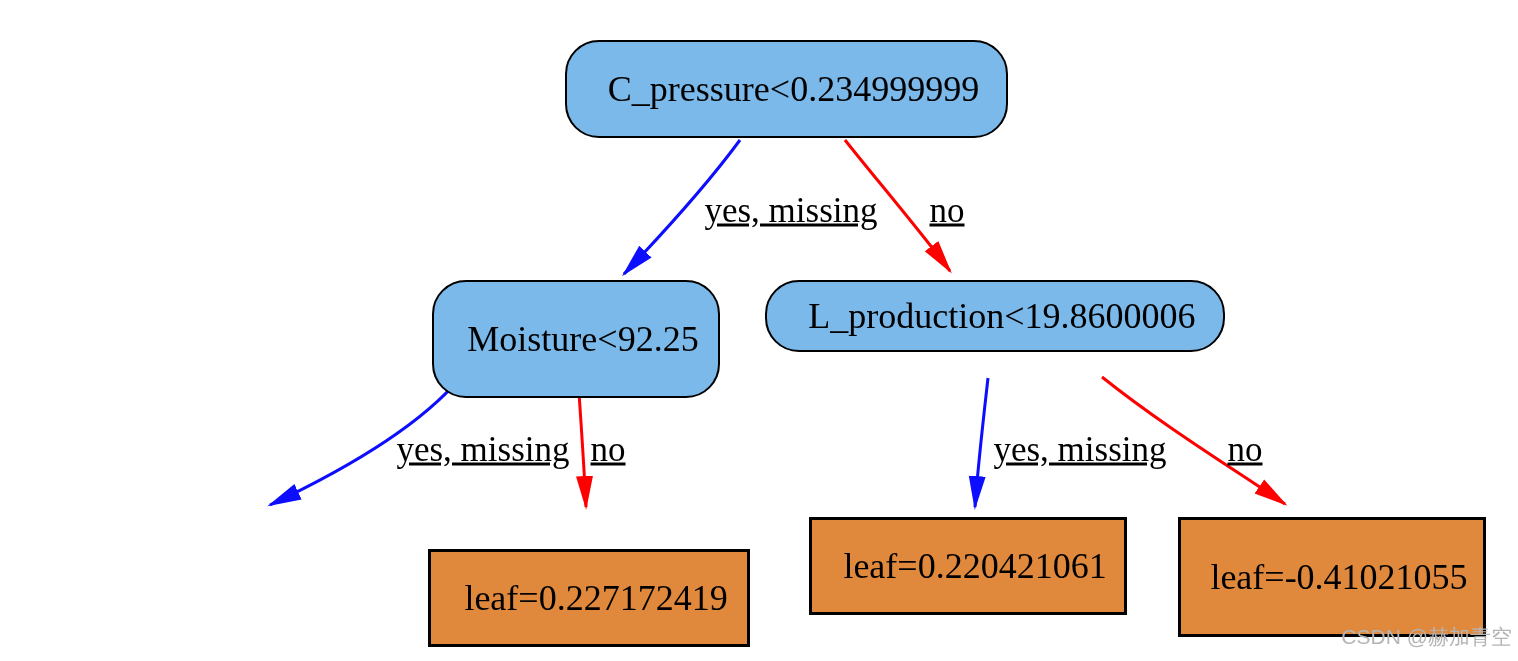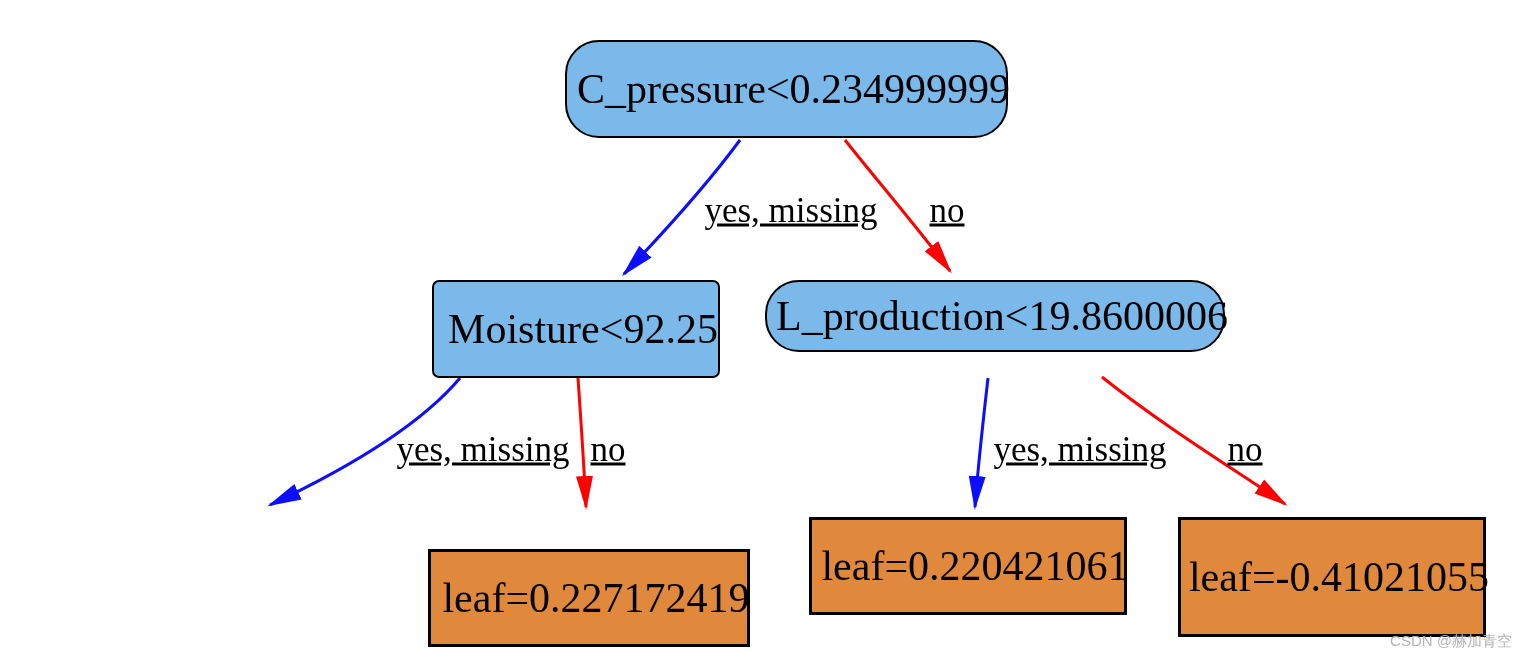--- a/index.html
+++ b/index.html
@@ -22,21 +22,21 @@
   }
   .edges{position:absolute;left:0;top:0;width:1518px;height:661px;}
   .edge{fill:none;stroke-width:3px;}
   .edge-yes{stroke:var(--yes-edge);}
   .edge-no{stroke:var(--no-edge);}
   .head-yes{fill:var(--yes-edge);}
   .head-no{fill:var(--no-edge);}
   .node{
     position:absolute;
     display:flex;align-items:center;justify-content:center;
-    font-size:42px;line-height:1;
+    font-size:36px;line-height:1;
     white-space:nowrap;
     box-sizing:border-box;
     padding-left:14px;
   }
   .split{
     background:var(--split-node-fill);
     border:2.5px solid var(--border);
     border-radius:34px;
   }
   .leaf{
@@ -47,26 +47,26 @@
     position:absolute;
     transform:translate(-50%,-50%);
     font-size:35px;line-height:1;
     white-space:nowrap;
     text-decoration:underline;
   }
   .watermark{
     position:absolute;
     right:6px;bottom:10px;
     font-family:"Liberation Sans", sans-serif;
-    font-size:15px;
+    font-size:21px;
     color:var(--watermark);
   }
   
   #n-root{left:565px;top:40px;width:443px;height:98px;}
-  #n-left{left:432px;top:280px;width:288px;height:98px;border-radius:7px;}
+  #n-left{left:432px;top:280px;width:288px;height:118px;}
   #n-right{left:765px;top:280px;width:460px;height:72px;}
   #n-leaf1{left:30px;top:517px;width:353px;height:98px;}
   #n-leaf2{left:428px;top:517px;width:322px;height:98px;margin-top:32px;}
   #n-leaf3{left:809px;top:517px;width:318px;height:98px;}
   #n-leaf4{left:1178px;top:517px;width:308px;height:120px;}
   
   #el-root-yes{left:791px;top:210px;}
   #el-root-no{left:947px;top:210px;}
   #el-left-yes{left:483px;top:449px;}
   #el-left-no{left:608px;top:449px;}

